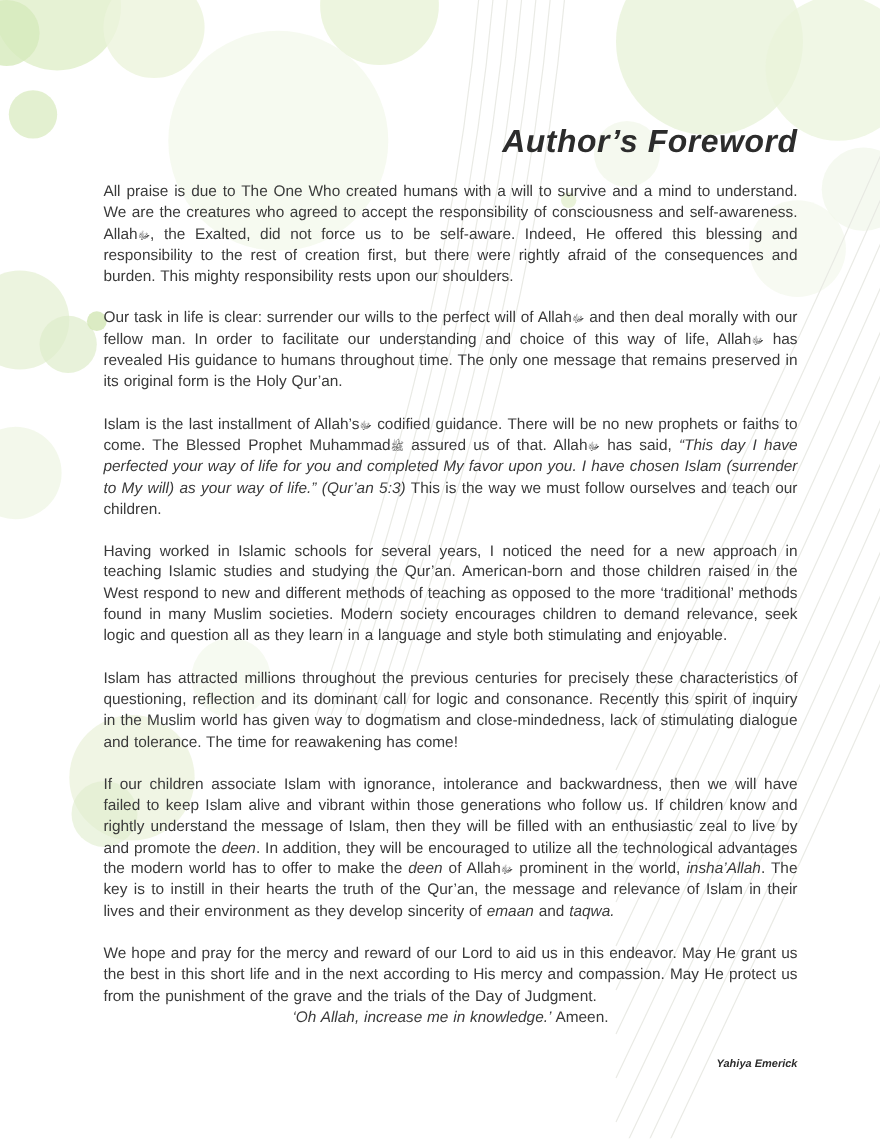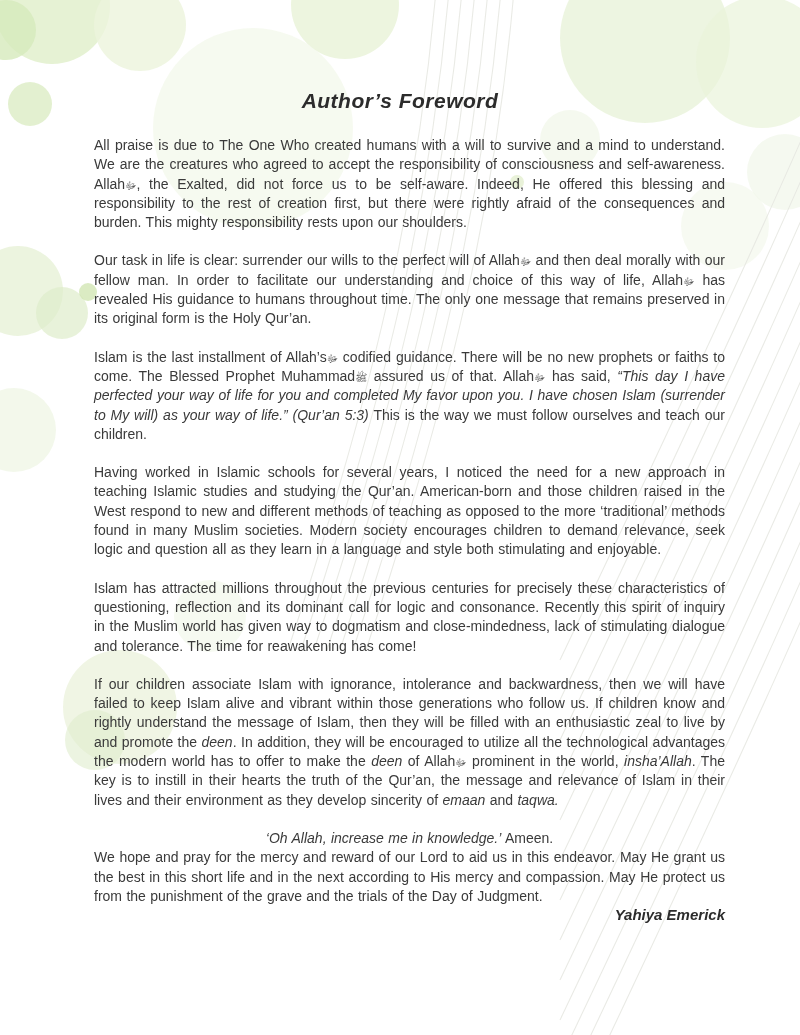--- a/index.html
+++ b/index.html
@@ -28,24 +28,24 @@
   }
   .content {
     position: absolute;
     left: 75px;
     top: 0;
     width: 650px;
     z-index: 2;
     color: var(--body-text, #3a3a3a);
   }
   .page-title {
-    margin-top: 84px;
+    margin-top: 112px;
     margin-bottom: 18px;
-    text-align: center;
-    font-size: 21px;
+    text-align: right;
+    font-size: 29px;
     line-height: 34px;
     font-weight: 700;
     font-style: italic;
     letter-spacing: 0.5px;
     color: var(--title-text, #2c2c2c);
   }
   .para {
     font-size: 14px;
     line-height: 19.3px;
     text-align: justify;
@@ -58,23 +58,23 @@
     text-align: center;
     margin-bottom: 0;
   }
   .seg-n { font-style: normal; }
   .seg-i { font-style: italic; }
   .seg-sym {
     font-size: 10px;
     line-height: 1;
   }
   .signature {
-    margin-top: 0;
+    margin-top: 28px;
     text-align: right;
-    font-size: 15px;
+    font-size: 10px;
     font-weight: 700;
     font-style: italic;
     color: var(--title-text, #2c2c2c);
   }
 </style>
 </head>
 <body>
 
 <div class="decor-layer">
   <div class="decor-circle" style="left:-6px;top:-52px;width:116px;height:116px;background:#ddeec6;opacity:.75;"></div>
@@ -125,17 +125,17 @@
 
 <div class="content">
   <h1 class="page-title">Author’s Foreword</h1>
 
   <div class="para"><span class="seg-n">All praise is due to The One Who created humans with a will to survive and a mind to understand. We are the creatures who agreed to accept the responsibility of consciousness and self-awareness. Allah</span><span class="seg-sym">ﷻ</span><span class="seg-n">, the Exalted, did not force us to be self-aware. Indeed, He offered this blessing and responsibility to the rest of creation first, but there were rightly afraid of the consequences and burden. This mighty responsibility rests upon our shoulders.</span></div>
   <div class="para"><span class="seg-n">Our task in life is clear: surrender our wills to the perfect will of Allah</span><span class="seg-sym">ﷻ</span><span class="seg-n"> and then deal morally with our fellow man. In order to facilitate our understanding and choice of this way of life, Allah</span><span class="seg-sym">ﷻ</span><span class="seg-n"> has revealed His guidance to humans throughout time. The only one message that remains preserved in its original form is the Holy Qur’an.</span></div>
   <div class="para"><span class="seg-n">Islam is the last installment of Allah’s</span><span class="seg-sym">ﷻ</span><span class="seg-n"> codified guidance. There will be no new prophets or faiths to come. The Blessed Prophet Muhammad</span><span class="seg-sym">ﷺ</span><span class="seg-n"> assured us of that. Allah</span><span class="seg-sym">ﷻ</span><span class="seg-n"> has said, </span><span class="seg-i">“This day I have perfected your way of life for you and completed My favor upon you. I have chosen Islam (surrender to My will) as your way of life.” (Qur’an 5:3)</span><span class="seg-n"> This is the way we must follow ourselves and teach our children.</span></div>
   <div class="para"><span class="seg-n">Having worked in Islamic schools for several years, I noticed the need for a new approach in teaching Islamic studies and studying the Qur’an. American-born and those children raised in the West respond to new and different methods of teaching as opposed to the more ‘traditional’ methods found in many Muslim societies. Modern society encourages children to demand relevance, seek logic and question all as they learn in a language and style both stimulating and enjoyable.</span></div>
   <div class="para"><span class="seg-n">Islam has attracted millions throughout the previous centuries for precisely these characteristics of questioning, reflection and its dominant call for logic and consonance. Recently this spirit of inquiry in the Muslim world has given way to dogmatism and close-mindedness, lack of stimulating dialogue and tolerance. The time for reawakening has come!</span></div>
   <div class="para"><span class="seg-n">If our children associate Islam with ignorance, intolerance and backwardness, then we will have failed to keep Islam alive and vibrant within those generations who follow us. If children know and rightly understand the message of Islam, then they will be filled with an enthusiastic zeal to live by and promote the </span><span class="seg-i">deen</span><span class="seg-n">. In addition, they will be encouraged to utilize all the technological advantages the modern world has to offer to make the </span><span class="seg-i">deen</span><span class="seg-n"> of Allah</span><span class="seg-sym">ﷻ</span><span class="seg-n"> prominent in the world, </span><span class="seg-i">insha’Allah</span><span class="seg-n">. The key is to instill in their hearts the truth of the Qur’an, the message and relevance of Islam in their lives and their environment as they develop sincerity of </span><span class="seg-i">emaan</span><span class="seg-n"> and </span><span class="seg-i">taqwa.</span></div>
+  <div class="para no-gap"><span class="seg-n">We hope and pray for the mercy and reward of our Lord to aid us in this endeavor. May He grant us the best in this short life and in the next according to His mercy and compassion. May He protect us from the punishment of the grave and the trials of the Day of Judgment.</span></div>
   <div class="para prayer"><span class="seg-i">‘Oh Allah, increase me in knowledge.’ </span><span class="seg-n">Ameen.</span></div>
-  <div class="para no-gap"><span class="seg-n">We hope and pray for the mercy and reward of our Lord to aid us in this endeavor. May He grant us the best in this short life and in the next according to His mercy and compassion. May He protect us from the punishment of the grave and the trials of the Day of Judgment.</span></div>
 
   <div class="signature">Yahiya Emerick</div>
 </div>
 
 </body></html>

